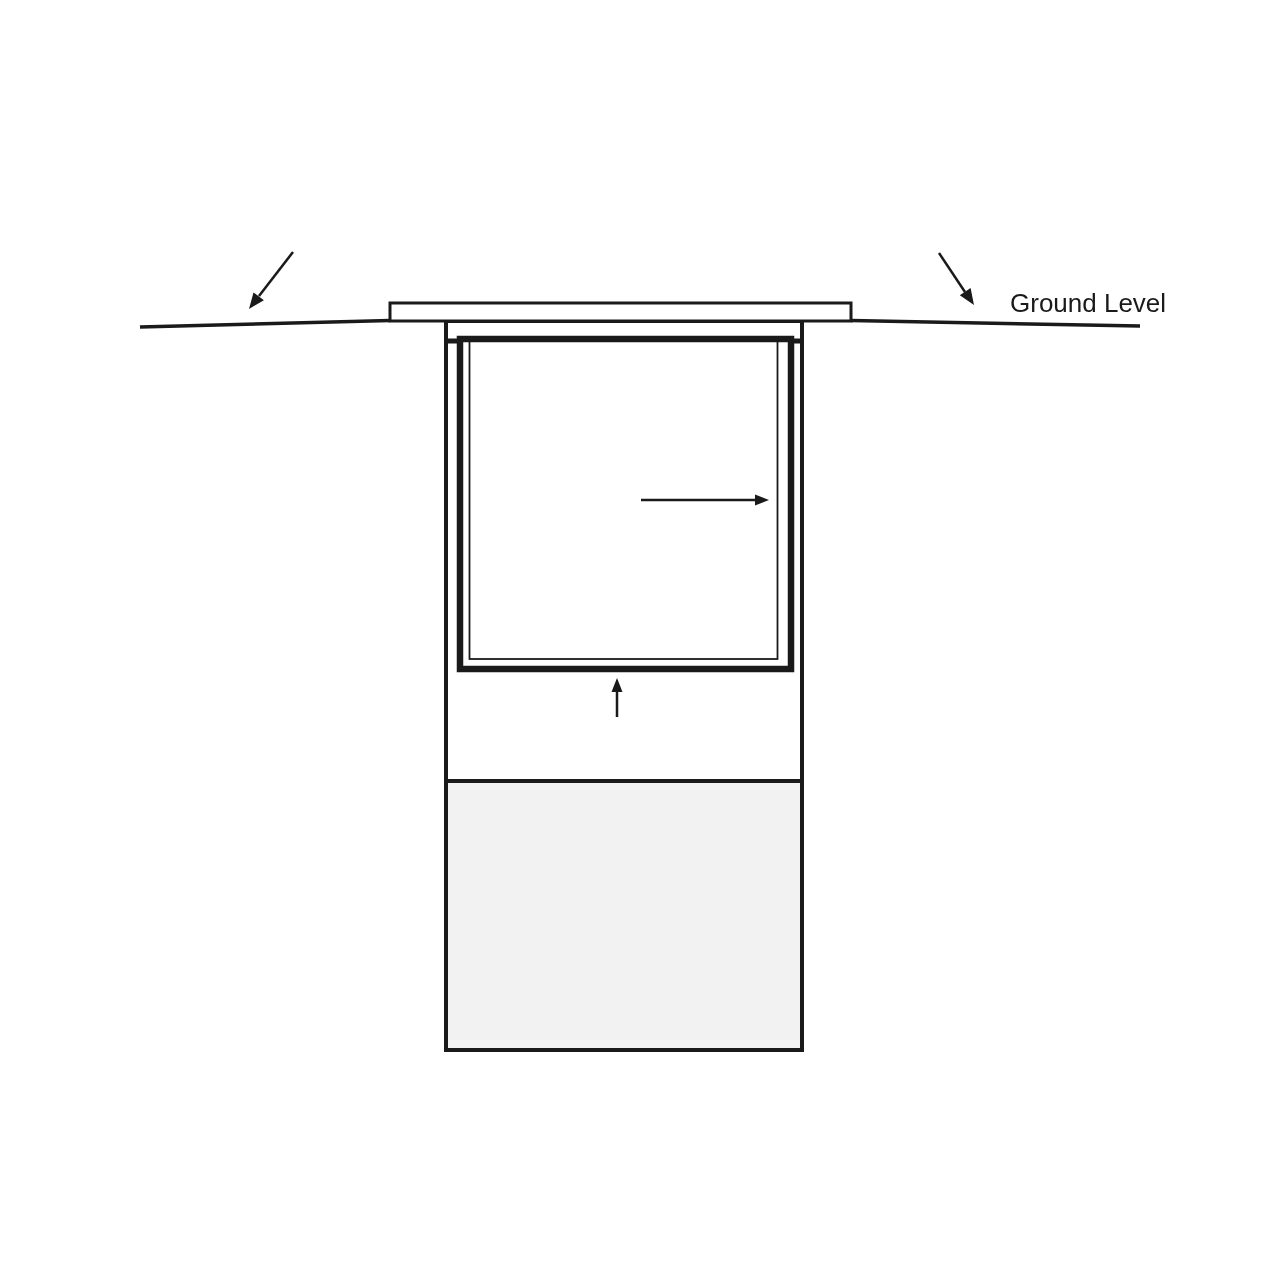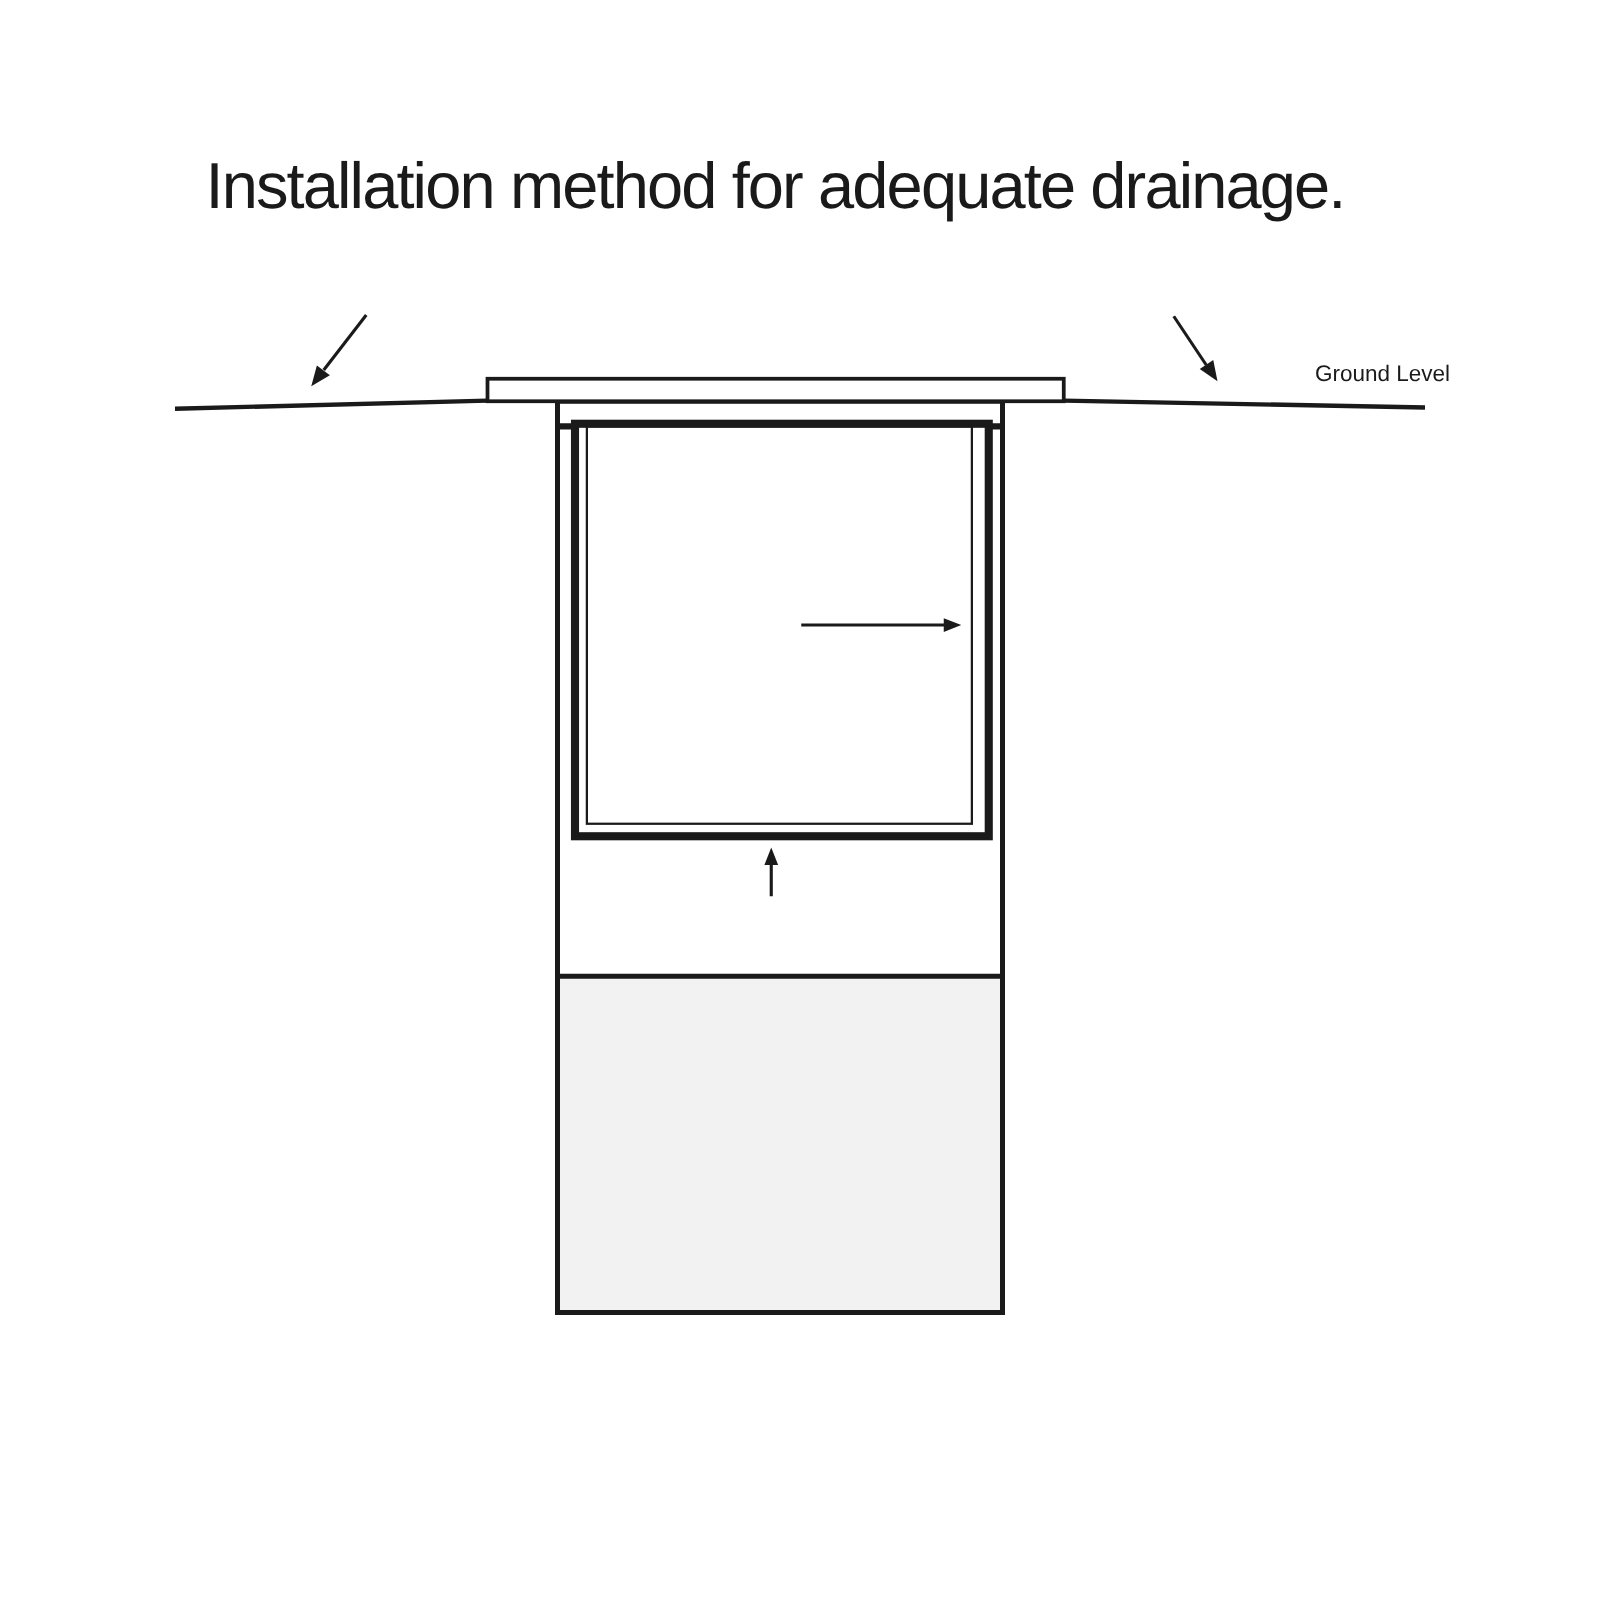--- a/index.html
+++ b/index.html
@@ -38,23 +38,23 @@
     white-space: nowrap;
   }
   #decline-note {
     left: 0;
     top: 226px;
     width: 1228px;
     text-align: center;
     font-size: 20px;
   }
   #ground-level {
-    left: 1052px;
+    left: 1010px;
     top: 289px;
-    font-size: 18px;
+    font-size: 26px;
   }
   #light-fitting {
     left: 641px;
     top: 470px;
     font-size: 20px;
   }
   #canister-lbl {
     left: 631px;
     top: 690px;
     font-size: 20px;
@@ -88,21 +88,20 @@
   .head {
     fill: var(--ink, #1a1a1a);
     stroke: none;
   }
 </style>
 </head>
 <body>
 
 <div id="canvas">
 
-  <h1 id="title" class="lbl">Installation method for adequate drainage.</h1>
 
   <div id="ground-level" class="lbl">Ground Level</div>
   <div id="light-fitting" class="lbl">Light Fitting</div>
   <div id="canister-lbl" class="lbl">Canister</div>
   <div id="space-lbl" class="lbl">100mm Space</div>
   <div id="rock-lbl" class="lbl">100mm - 150mm of Crushed Rock</div>
 
   <svg id="diagram-svg" width="1281" height="1281" viewBox="0 0 1281 1281">
 
     <line class="ink" x1="140" y1="327" x2="390" y2="320.5" stroke-width="3.5"></line>

